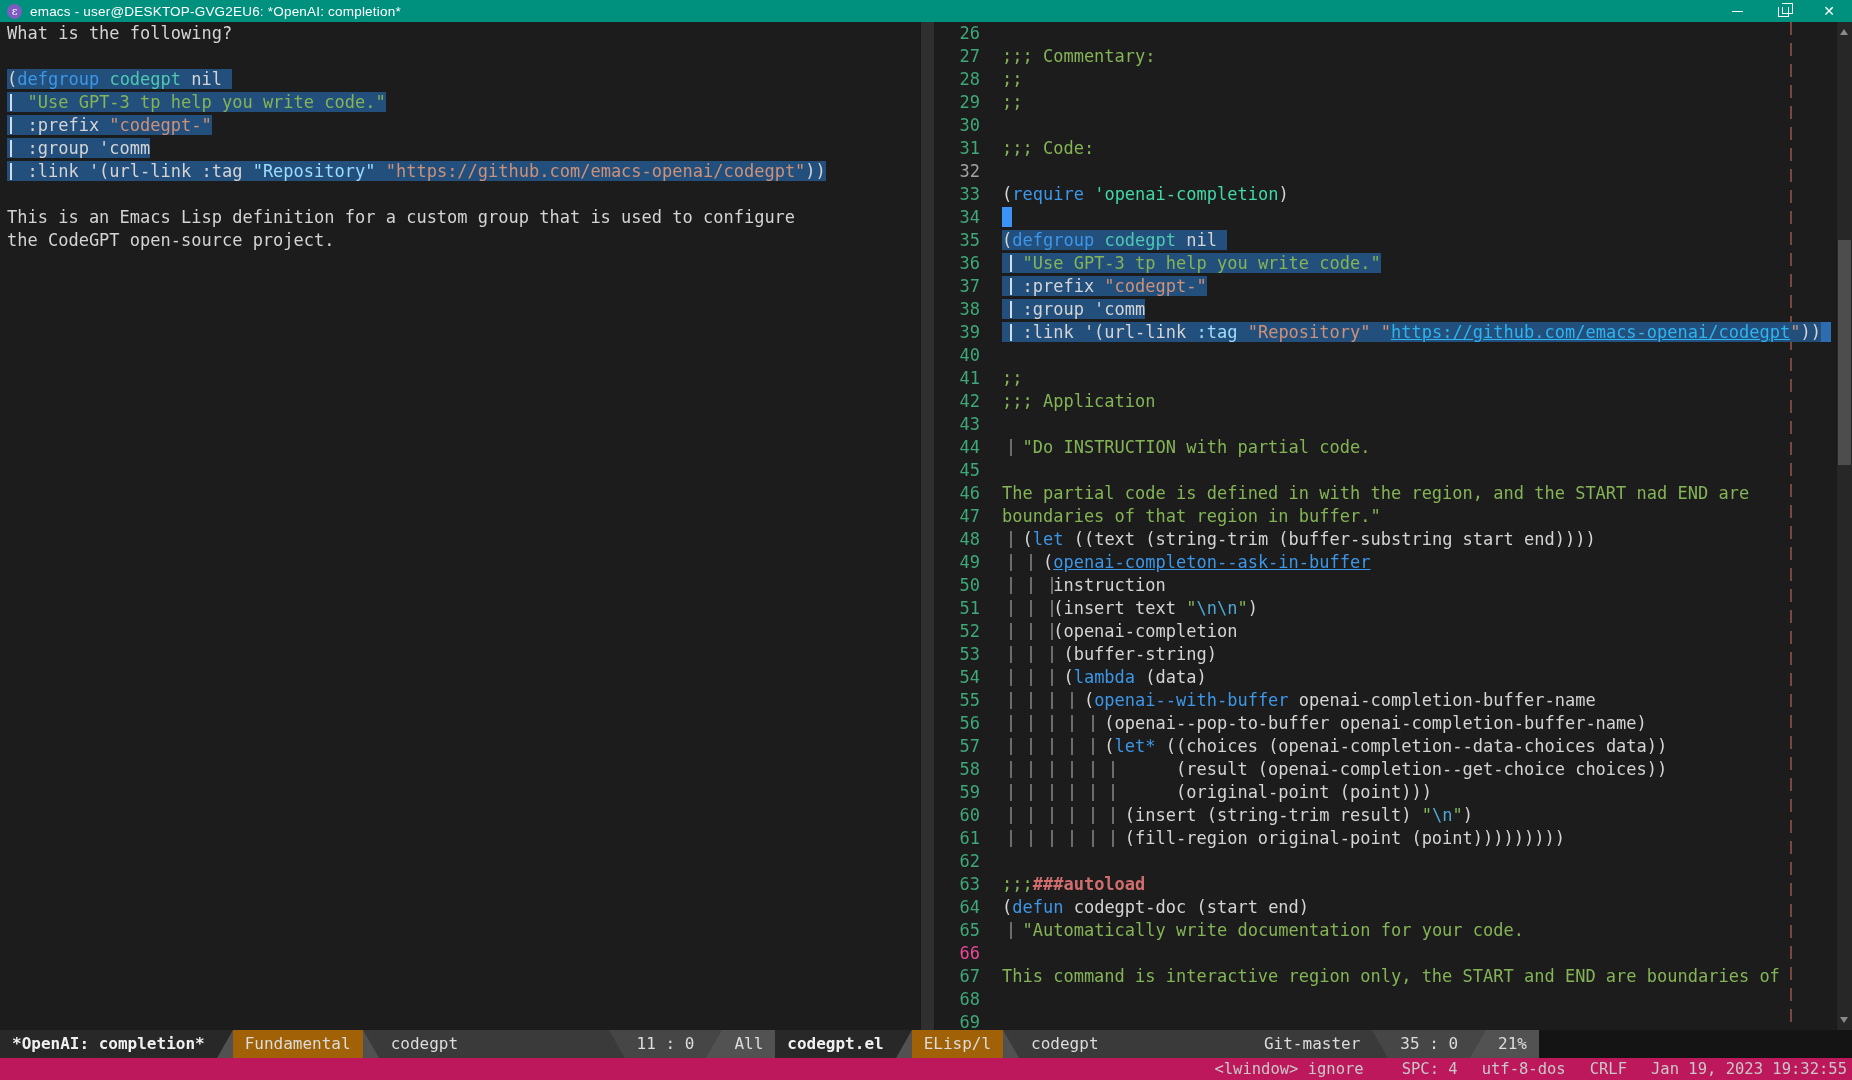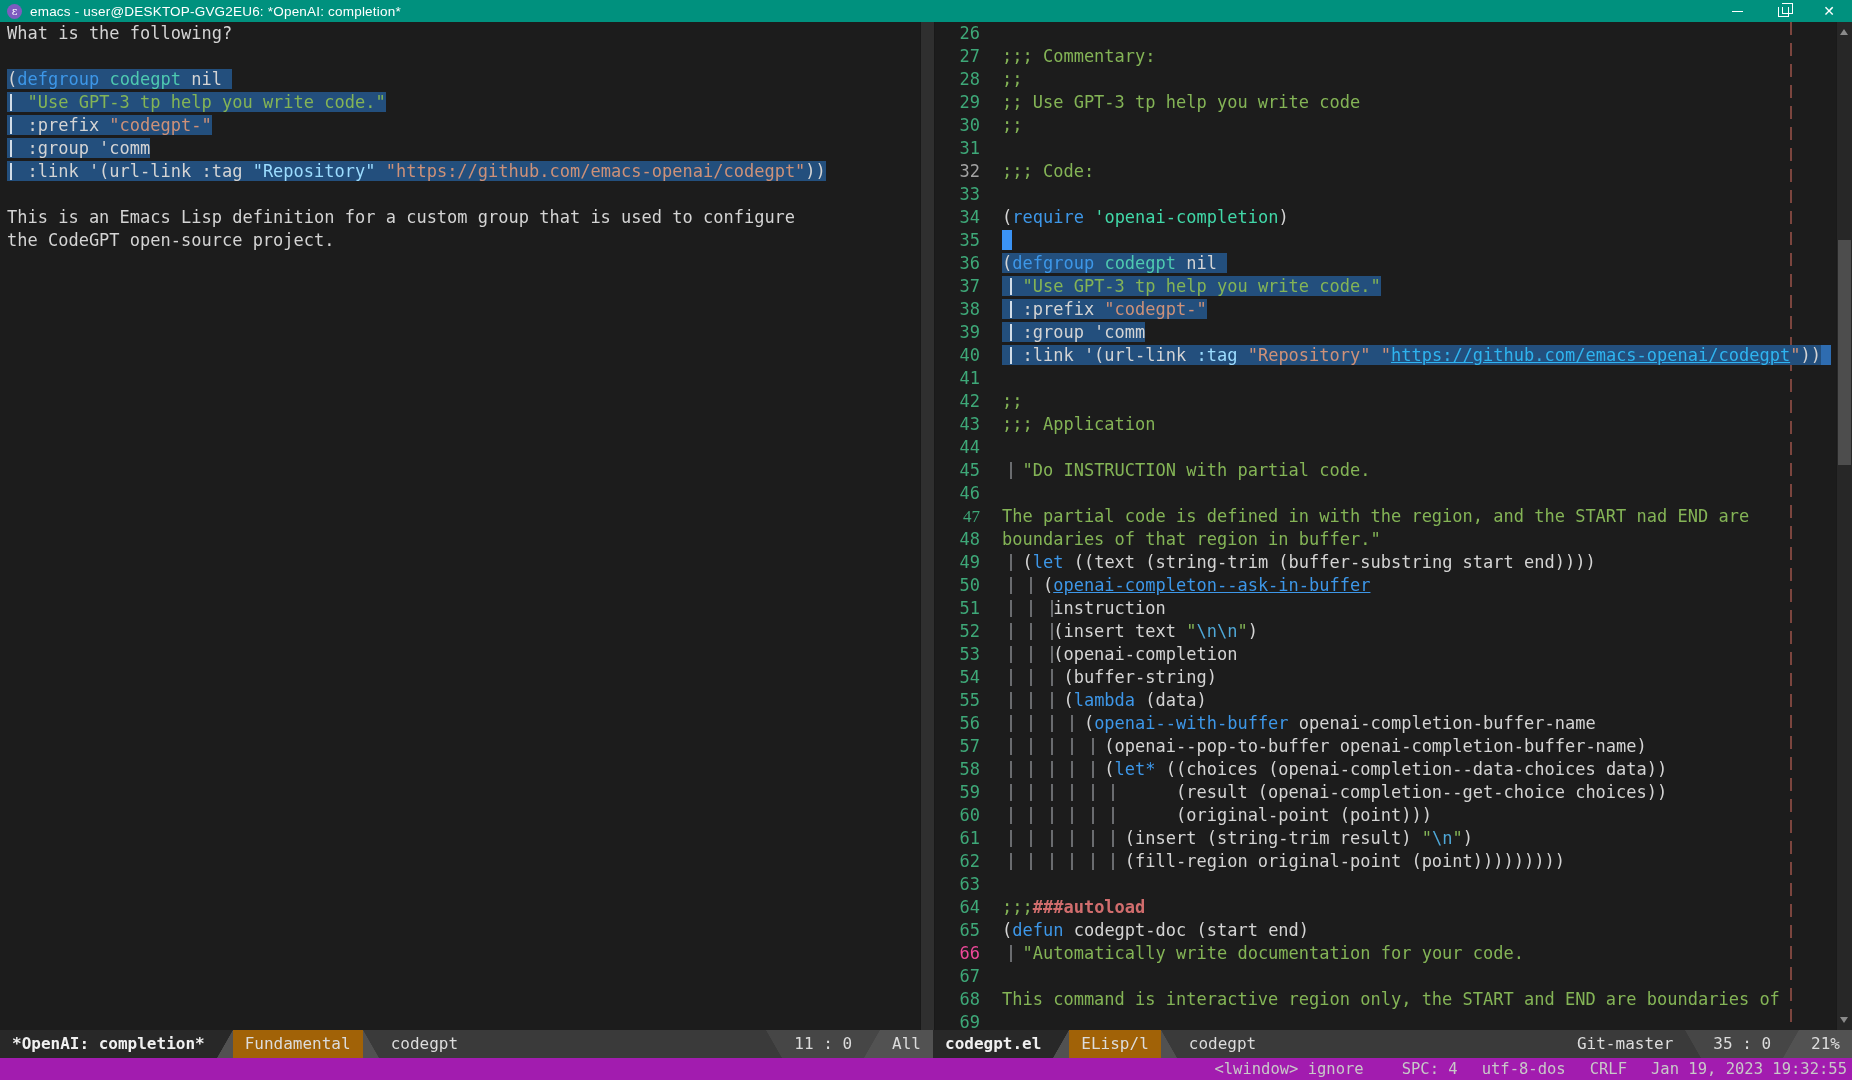--- a/index.html
+++ b/index.html
@@ -34,39 +34,39 @@
   .guide-hl{background:rgba(240,246,252,.85);}
   .fill-col{position:absolute;top:0;bottom:0;left:800px;width:2px;
             background:repeating-linear-gradient(to bottom,#7c453e 0 13px,transparent 13px 21px);}
   .scrollbar{position:absolute;right:0;top:0;width:15px;height:1008px;background:#272727;border-left:1px solid #1a1a1a;}
   .sb-up{position:absolute;top:7px;left:3px;width:0;height:0;
          border-left:4px solid transparent;border-right:4px solid transparent;border-bottom:6px solid #8a8a8a;}
   .sb-down{position:absolute;bottom:7px;left:3px;width:0;height:0;
          border-left:4px solid transparent;border-right:4px solid transparent;border-top:6px solid #8a8a8a;}
   .sb-thumb{position:absolute;left:1px;width:13px;top:218px;height:225px;background:#4d4d4d;}
 
-  .modelines{position:absolute;left:0;top:1030px;width:1852px;height:28px;display:flex;
+  .modelines{position:absolute;left:0;top:1030px;width:1539px;height:28px;display:flex;
              font-size:16px;color:#dcdcdc;}
   .modeline{height:28px;display:flex;align-items:stretch;line-height:28px;overflow:hidden;}
   .ml-left{width:933px;}
   .ml-right{width:919px;}
   .seg{padding:0 12px;white-space:nowrap;}
   .seg-a{background:#282828;font-weight:bold;color:#f0f0f0;}
   .seg-b{background:#a16207;}
   .seg-c{background:#3a3a3a;flex:1;display:flex;}
   .seg-d{background:#464646;}
   .seg-e{background:#525252;}
   .git{margin-left:auto;}
   .sep{width:16px;flex:none;}
   .sep-ab{background:linear-gradient(to bottom right,#282828 49%,#515151 51%);}
   .sep-bc{background:linear-gradient(to top right,#515151 49%,#3a3a3a 51%);}
   .sep-cd{background:linear-gradient(to top right,#3a3a3a 49%,#464646 51%);}
   .sep-de{background:linear-gradient(to bottom right,#464646 49%,#525252 51%);}
 
-  .echo{position:absolute;left:0;top:1058px;width:1852px;height:22px;background:#a21caf;
+  .echo{position:absolute;left:0;top:1058px;width:1852px;height:22px;background:#be185d;
         display:flex;align-items:center;justify-content:flex-end;color:#c8c8c8;font-size:15.5px;}
   .echo span{margin-left:24px;white-space:pre;}
   .echo span:last-child{margin-right:5px;}
   .echo .echo-key{margin-right:14px;}
 </style>
 </head>
 <body>
 
 <div class="titlebar">
   <div class="app-icon">ε</div>
@@ -116,21 +116,21 @@
         <div class="ln" style="color: rgb(62, 168, 120);">37</div>
         <div class="ln" style="color: rgb(62, 168, 120);">38</div>
         <div class="ln" style="color: rgb(62, 168, 120);">39</div>
         <div class="ln" style="color: rgb(62, 168, 120);">40</div>
         <div class="ln" style="color: rgb(62, 168, 120);">41</div>
         <div class="ln" style="color: rgb(62, 168, 120);">42</div>
         <div class="ln" style="color: rgb(62, 168, 120);">43</div>
         <div class="ln" style="color: rgb(62, 168, 120);">44</div>
         <div class="ln" style="color: rgb(62, 168, 120);">45</div>
         <div class="ln" style="color: rgb(62, 168, 120);">46</div>
-        <div class="ln" style="color: rgb(62, 168, 120); font-family: Liberation Serif, serif;">47</div>
+        <div class="ln" style="color: rgb(62, 168, 120);">47</div>
         <div class="ln" style="color: rgb(62, 168, 120);">48</div>
         <div class="ln" style="color: rgb(62, 168, 120);">49</div>
         <div class="ln" style="color: rgb(62, 168, 120);">50</div>
         <div class="ln" style="color: rgb(62, 168, 120);">51</div>
         <div class="ln" style="color: rgb(62, 168, 120);">52</div>
         <div class="ln" style="color: rgb(62, 168, 120);">53</div>
         <div class="ln" style="color: rgb(62, 168, 120);">54</div>
         <div class="ln" style="color: rgb(62, 168, 120);">55</div>
         <div class="ln" style="color: rgb(62, 168, 120);">56</div>
         <div class="ln" style="color: rgb(62, 168, 120);">57</div>
@@ -145,21 +145,20 @@
         <div class="ln" style="color: #ec4899;">66</div>
         <div class="ln" style="color: rgb(62, 168, 120);">67</div>
         <div class="ln" style="color: rgb(62, 168, 120);">68</div>
         <div class="ln" style="color: rgb(62, 168, 120);">69</div>
       </div>
     <div class="code" id="right-code">
       <div class="fill-col"></div>
     <div class="line"></div>
         <div class="line"><span style="color: rgb(132, 180, 86);">;;; Commentary:</span></div>
         <div class="line"><span style="color: rgb(132, 180, 86);">;;</span></div>
-        <div class="line"><span style="color: rgb(132, 180, 86);">;; Use GPT-3 tp help you write code</span></div>
         <div class="line"><span style="color: rgb(132, 180, 86);">;;</span></div>
         <div class="line"></div>
         <div class="line"><span style="color: rgb(132, 180, 86);">;;; Code:</span></div>
         <div class="line"></div>
         <div class="line"><span style="color: rgb(212, 212, 212);">(</span><span style="color: rgb(61, 151, 232);">require</span><span style="color: rgb(212, 212, 212);"> </span><span style="color: rgb(65, 216, 168);">'openai-completion</span><span style="color: rgb(212, 212, 212);">)</span></div>
         <div class="line"><span style="color: rgb(212, 212, 212); background: rgb(59, 147, 245);"> </span></div>
         <div class="line"><span class="region" style="background: rgb(35, 79, 125);"><span style="color: rgb(212, 212, 212);">(</span><span style="color: rgb(61, 151, 232);">defgroup</span><span style="color: rgb(212, 212, 212);"> </span><span style="color: rgb(78, 201, 176);">codegpt</span><span style="color: rgb(212, 212, 212);"> nil </span></span></div>
         <div class="line"><i class="guide guide-hl" style="left: 8px;"></i><span class="region" style="background: rgb(35, 79, 125);"><span style="color: rgb(212, 212, 212);">  </span><span style="color: rgb(132, 180, 86);">"Use GPT-3 tp help you write code."</span></span></div>
         <div class="line"><i class="guide guide-hl" style="left: 8px;"></i><span class="region" style="background: rgb(35, 79, 125);"><span style="color: rgb(212, 212, 212);">  :prefix </span><span style="color: rgb(206, 145, 120);">"codegpt-"</span></span></div>
         <div class="line"><i class="guide guide-hl" style="left: 8px;"></i><span class="region" style="background: rgb(35, 79, 125);"><span style="color: rgb(212, 212, 212);">  :group 'comm</span></span></div>

